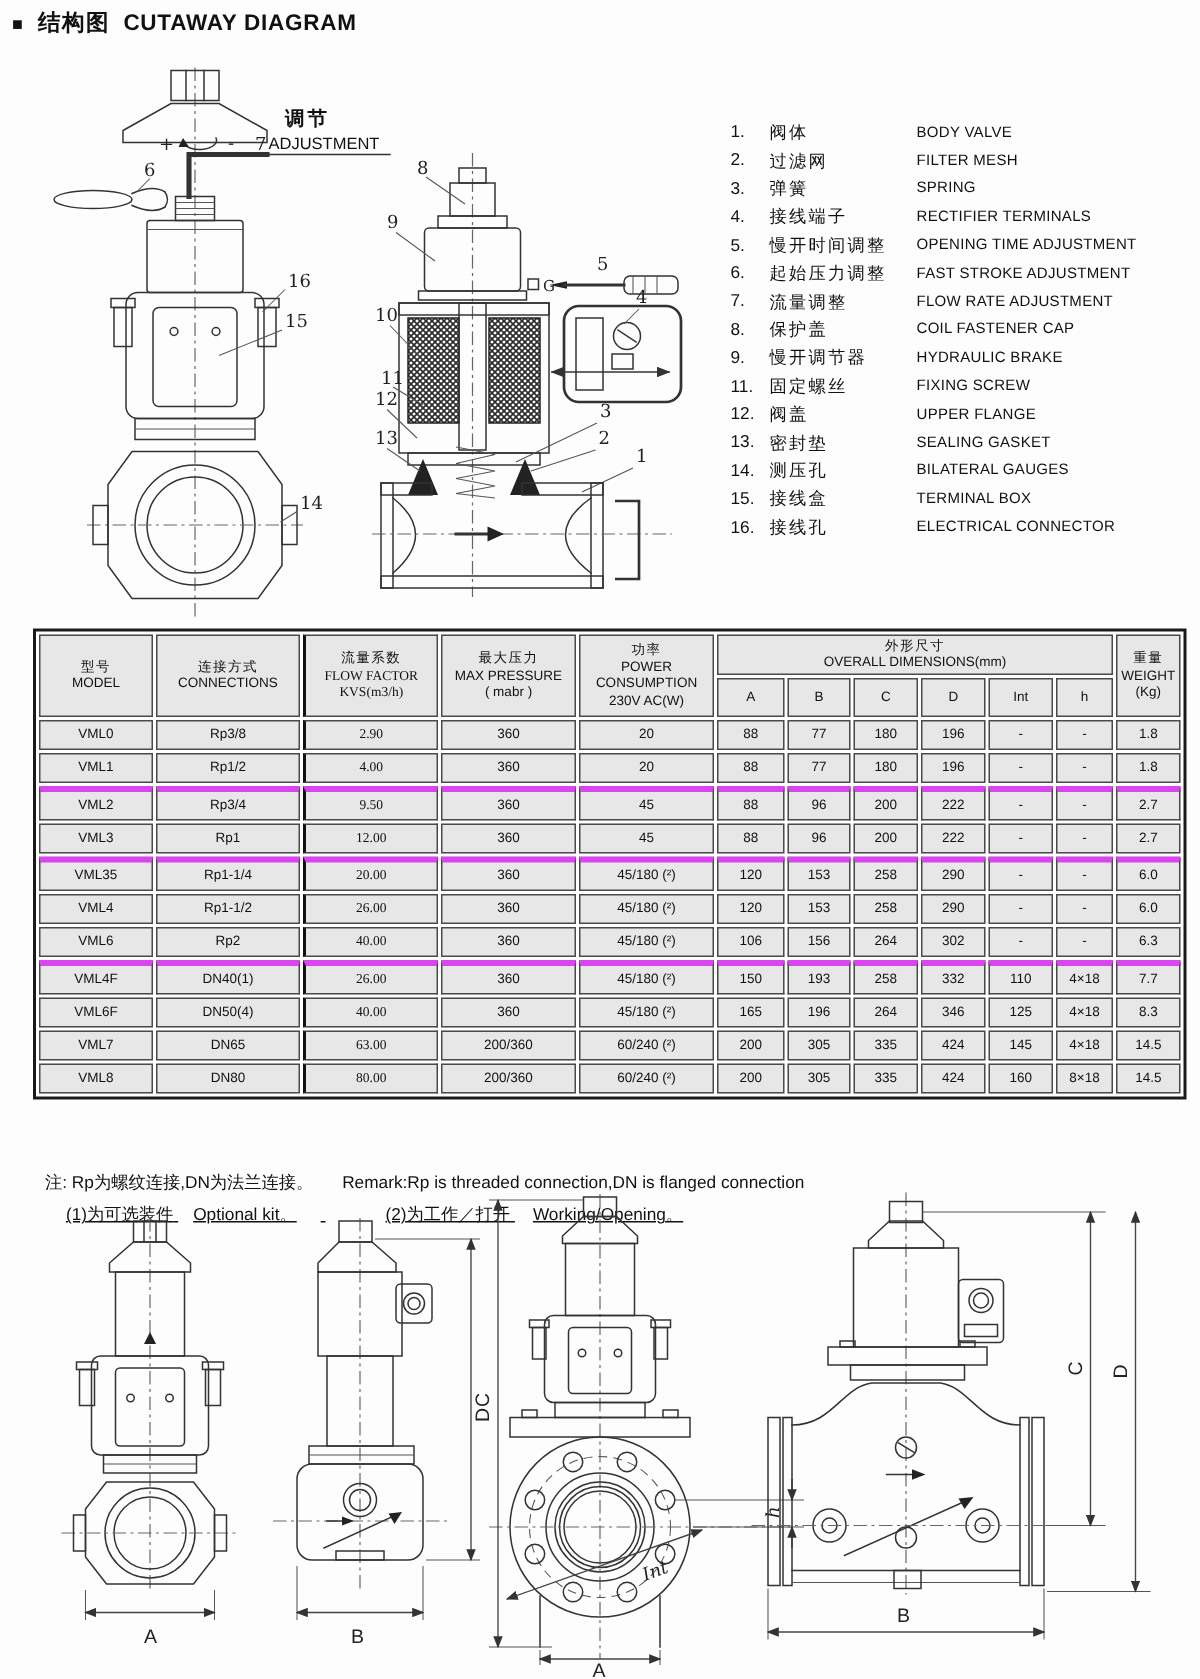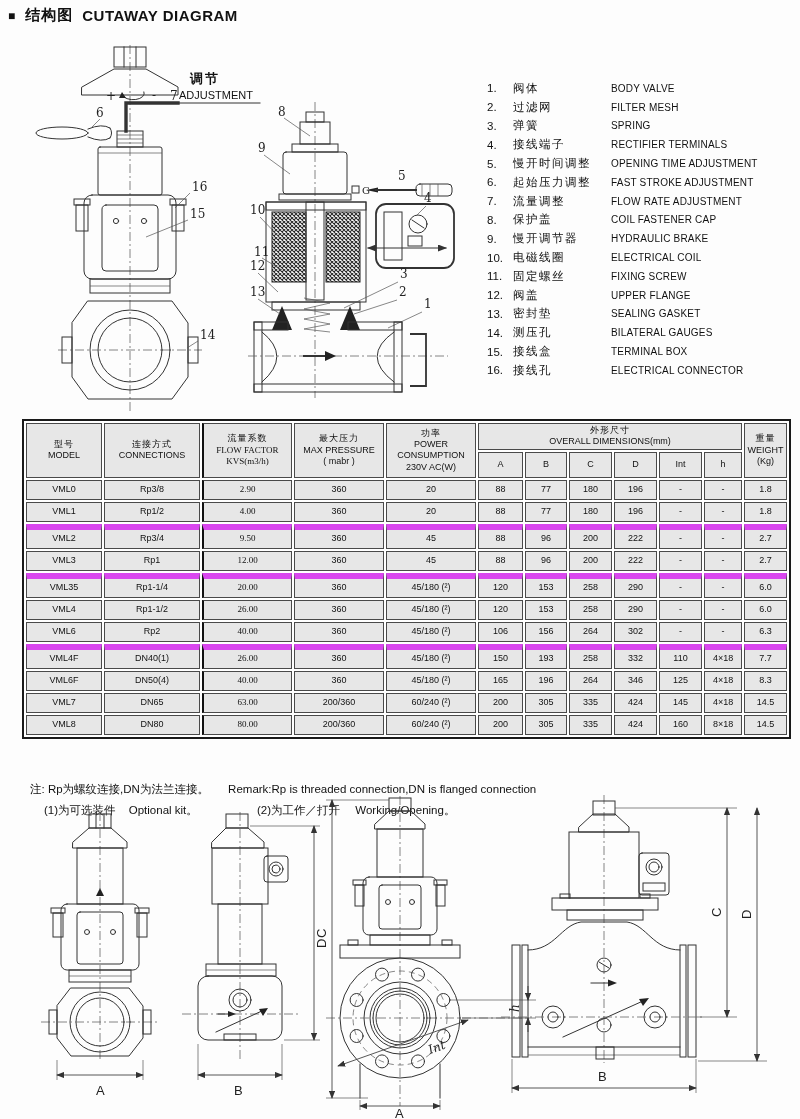--- a/index.html
+++ b/index.html
@@ -21,32 +21,32 @@
   .part-en{flex:1;font-size:10px;letter-spacing:0.2px;white-space:nowrap;}
 
   
   table.spec{position:absolute;left:22px;top:419px;width:764px;
              border-collapse:separate;border-spacing:2px;
              border:2px solid #1a1a1a;background:#fff;
              font-size:9px;table-layout:fixed;}
   .spec td{background:#e7e7e7;border:1px solid #4a4a4a;text-align:center;
            vertical-align:middle;padding:1px 0;line-height:1.25;}
   .spec td.thickL{border-left:2px solid #111;font-family:Liberation Serif, serif;}
-  .spec tr.gt td{border-top:6px solid #d946ef;text-align:center;}
+  .spec tr.gt td{border-top:4px solid #d946ef;text-align:center;}
   .spec .h1{height:46px;}
   .spec .h2{height:22px;}
   .spec tbody td{height:16px;}
   .spec .hd{font-size:9px;}
   .spec .hd .l{display:block;}
   .spec .hd .zh{letter-spacing:1px;}
 
   
   .notes{left:30px;top:779px;font-size:11.5px;line-height:1.85;white-space:nowrap;}
   .notes .seg{margin-right:16px;}
-  .notes .row2{margin-left:14px;}
+  .notes .row2{margin-left:14px;text-decoration:underline;}
 
   
   svg{position:absolute;overflow:visible;}
   .s{stroke:#333;fill:none;stroke-width:1;stroke-linecap:square;}
   .s2{stroke:#333;fill:none;stroke-width:1.8;}
   .thin{stroke:#555;stroke-width:0.7;fill:none;}
   .dd{stroke:#666;stroke-width:0.8;fill:none;stroke-dasharray:9 3 2 3;}
   .dim{stroke:#444;stroke-width:0.9;fill:none;}
   .co{font:12px "DejaVu Serif",serif;fill:#222;}
   .coS{font:10px "DejaVu Serif",serif;fill:#222;}
@@ -274,25 +274,20 @@
       <span class="part-zh">保护盖</span>
       <span class="part-en">COIL FASTENER CAP</span>
     </div>
 
     <div class="part-row">
       <span class="part-num">9.</span>
       <span class="part-zh">慢开调节器</span>
       <span class="part-en">HYDRAULIC BRAKE</span>
     </div>
 
-    <div class="part-row">
-      <span class="part-num">10.</span>
-      <span class="part-zh">电磁线圈</span>
-      <span class="part-en">ELECTRICAL COIL</span>
-    </div>
 
     <div class="part-row">
       <span class="part-num">11.</span>
       <span class="part-zh">固定螺丝</span>
       <span class="part-en">FIXING SCREW</span>
     </div>
 
     <div class="part-row">
       <span class="part-num">12.</span>
       <span class="part-zh">阀盖</span>

